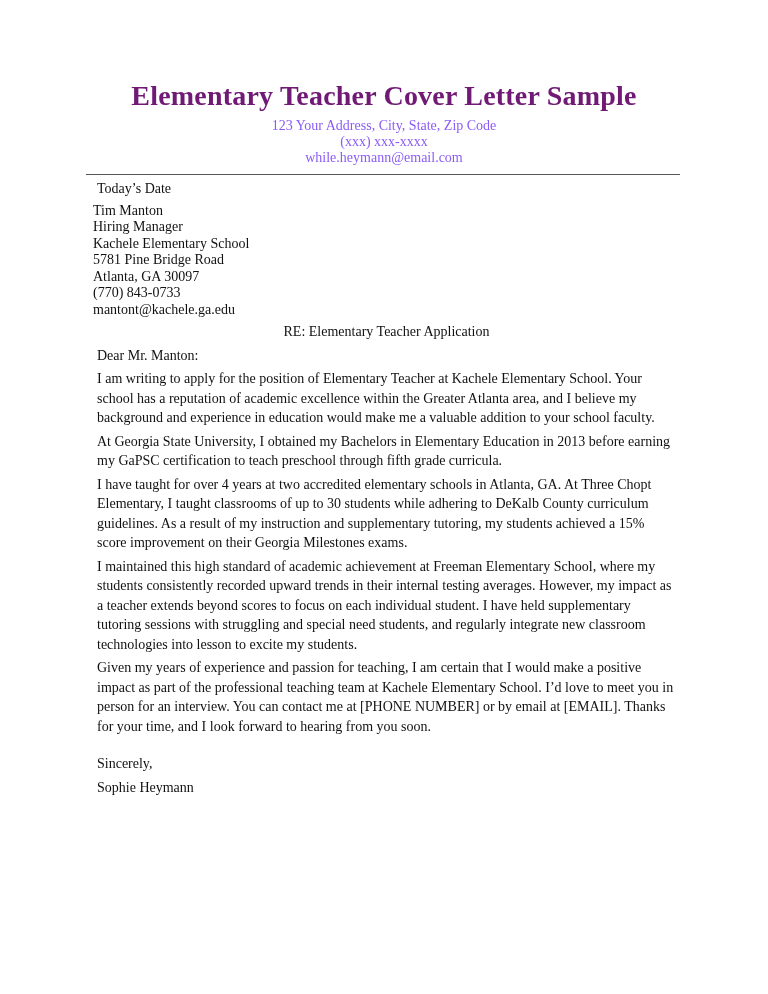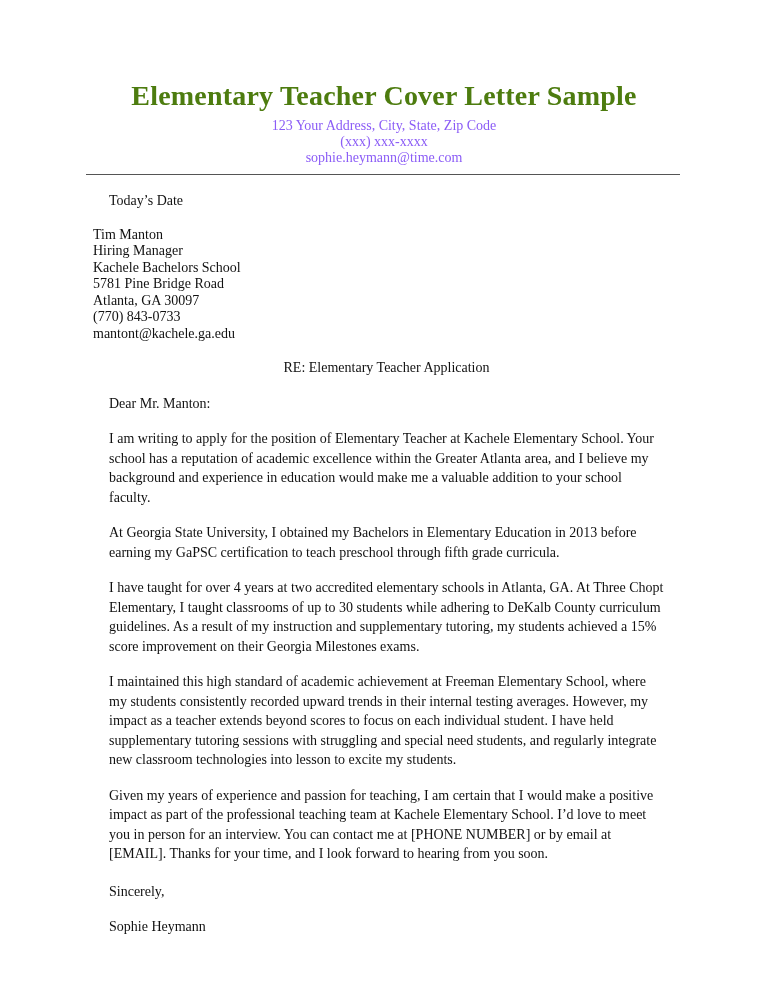--- a/index.html
+++ b/index.html
@@ -19,41 +19,41 @@
     overflow: hidden;
   }
   .doc-header {
     text-align: center;
   }
   .doc-header h1 {
     margin: 0 0 6px 0;
     font-size: 28px;
     font-weight: bold;
     letter-spacing: 0.2px;
-    color: #4d7c0f;
+    color: #701a75;
   }
   .doc-header .sub {
     font-size: 14px;
     line-height: 16px;
     color: #8b5cf6;
   }
   .rule {
     border: none;
     border-top: 1.5px solid #555555;
     margin: 8px auto 0 86px;
     width: 594px;
   }
   .letter-body {
     margin-left: 93px;
     width: 587px;
     font-size: 14px;
     line-height: 19.5px;
   }
   .letter-body p {
-    margin: 16px;
+    margin: 4px;
   }
   .date-line {
     margin-top: 11px;
   }
   .recipient {
     margin-top: 3px;
     line-height: 16.5px;
   }
   .subject-line {
     margin-top: 16px;
@@ -72,33 +72,33 @@
 </style>
 </head>
 <body>
 
 <div class="page">
 
   <header class="doc-header">
     <h1>Elementary Teacher Cover Letter Sample</h1>
     <div class="sub">123 Your Address, City, State, Zip Code</div>
     <div class="sub">(xxx) xxx-xxxx</div>
-    <div class="sub">sophie.heymann@time.com</div>
+    <div class="sub">while.heymann@email.com</div>
   </header>
 
   <hr class="rule">
 
   <main class="letter-body">
 
     <p class="date-line">Today’s Date</p>
 
     <div class="recipient">
       <div>Tim Manton</div>
       <div>Hiring Manager</div>
-      <div>Kachele Bachelors School</div>
+      <div>Kachele Elementary School</div>
       <div>5781 Pine Bridge Road</div>
       <div>Atlanta, GA 30097</div>
       <div>(770) 843-0733</div>
       <div>mantont@kachele.ga.edu</div>
     </div>
 
     <p class="subject-line">RE: Elementary Teacher Application</p>
 
     <p class="salutation">Dear Mr. Manton:</p>
 

